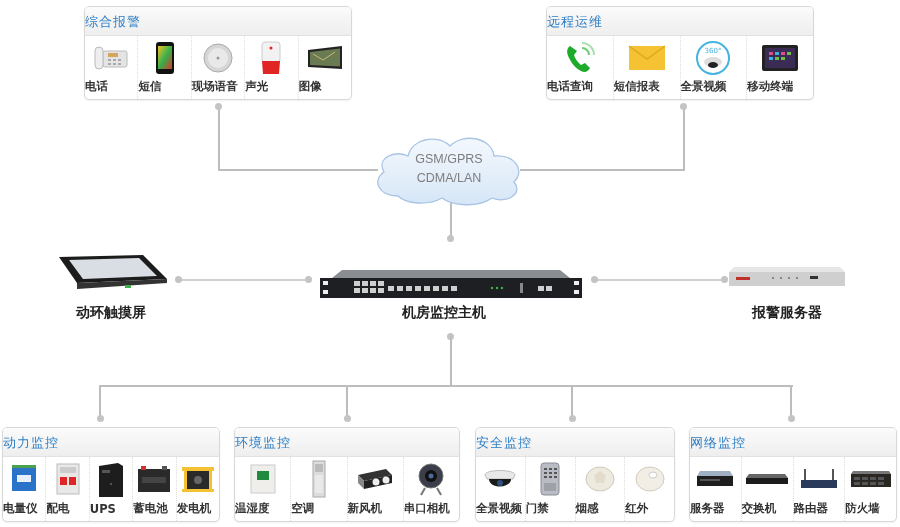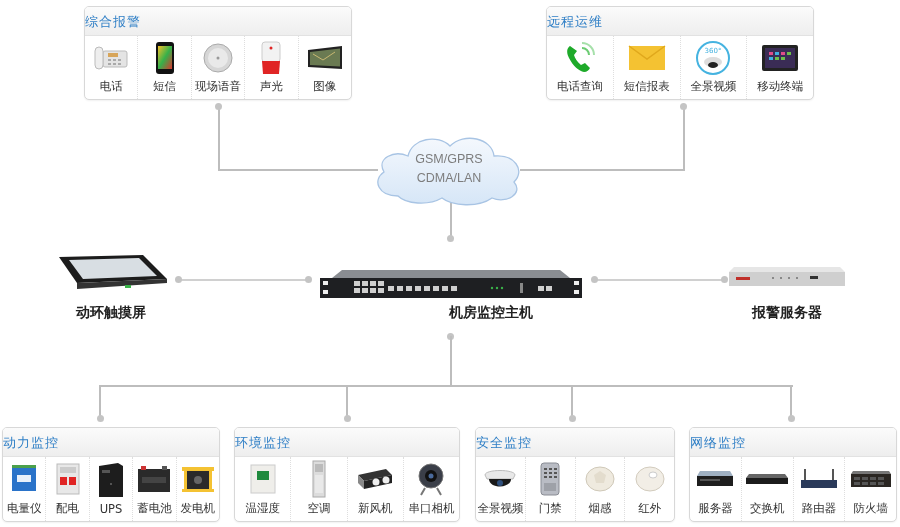--- a/index.html
+++ b/index.html
@@ -11,25 +11,25 @@
 
   .panel {
     position: absolute; border: 1px solid #d8d8d8; border-radius: 5px; background: #fff;
     box-shadow: 0 1px 2px rgba(0,0,0,0.06); overflow: hidden;
   }
   .panel-title {
     height: 29px; line-height: 29px; font-size: 13px; color: #2f7fc6;
     background: linear-gradient(#fbfbfb, #eeeeee); border-bottom: 1px solid #e2e2e2; letter-spacing: 1px;
   }
   .panel-items { display: flex; height: calc(100% - 29px); }
-  .item { flex: 1; display: flex; flex-direction: column; align-items: center; justify-content: flex-end;
+  .item { flex: 1; display: flex; flex-direction: column; justify-content: flex-end;
           padding-bottom: 5px; border-right: 1px dotted #dedede; }
   .item:last-child { border-right: none; }
   .item-icon { flex: 1; display: flex; align-items: center; justify-content: center; width: 100%; }
-  .item-label { font-size: 11.5px; color: #333; white-space: nowrap; }
+  .item-label { font-size: 11.5px; color: #333; white-space: nowrap; font-weight: bold; }
 
   .cloud { position: absolute; left: 368px; top: 128px; width: 162px; height: 80px; }
   .cloud-text { position: absolute; left: 0; top: 22px; width: 162px; text-align: center;
                 font-family: Liberation Sans, sans-serif; font-size: 12.5px; color: #7d7d7d; line-height: 19px; }
 
   .device-label { position: absolute; font-size: 14px; color: #222; font-weight: bold; white-space: nowrap; }
 </style>
 </head>
 <body>
 
@@ -247,21 +247,21 @@
         <rect x="226" y="18" width="6" height="5"></rect>
     </g>
     <g fill="#3bb34a">
         <circle cx="172" cy="20" r="1.2"></circle>
         <circle cx="177" cy="20" r="1.2"></circle>
         <circle cx="182" cy="20" r="1.2"></circle>
       </g>
     <rect x="200" y="15" width="3" height="10" fill="#888"></rect>
   </svg>
 </div>
-<div class="device-label" style="left:402px; top:304px;margin-left:47px;">机房监控主机</div>
+<div class="device-label" style="left:402px; top:304px;">机房监控主机</div>
 
 <div style="position:absolute; left:728px; top:266px; width:118px; height:24px;">
   <svg width="118" height="24" viewBox="0 0 118 24">
     <path d="M6 1 L112 1 L117 6 L1 6 Z" fill="#e6e6e6"></path>
     <rect x="1" y="6" width="116" height="14" fill="#cfcfcf"></rect>
     <rect x="8" y="11" width="14" height="3" fill="#c0302a"></rect>
     <g fill="#888">
         <rect x="44" y="11" width="2" height="2"></rect>
         <rect x="52" y="11" width="2" height="2"></rect>
         <rect x="60" y="11" width="2" height="2"></rect>

